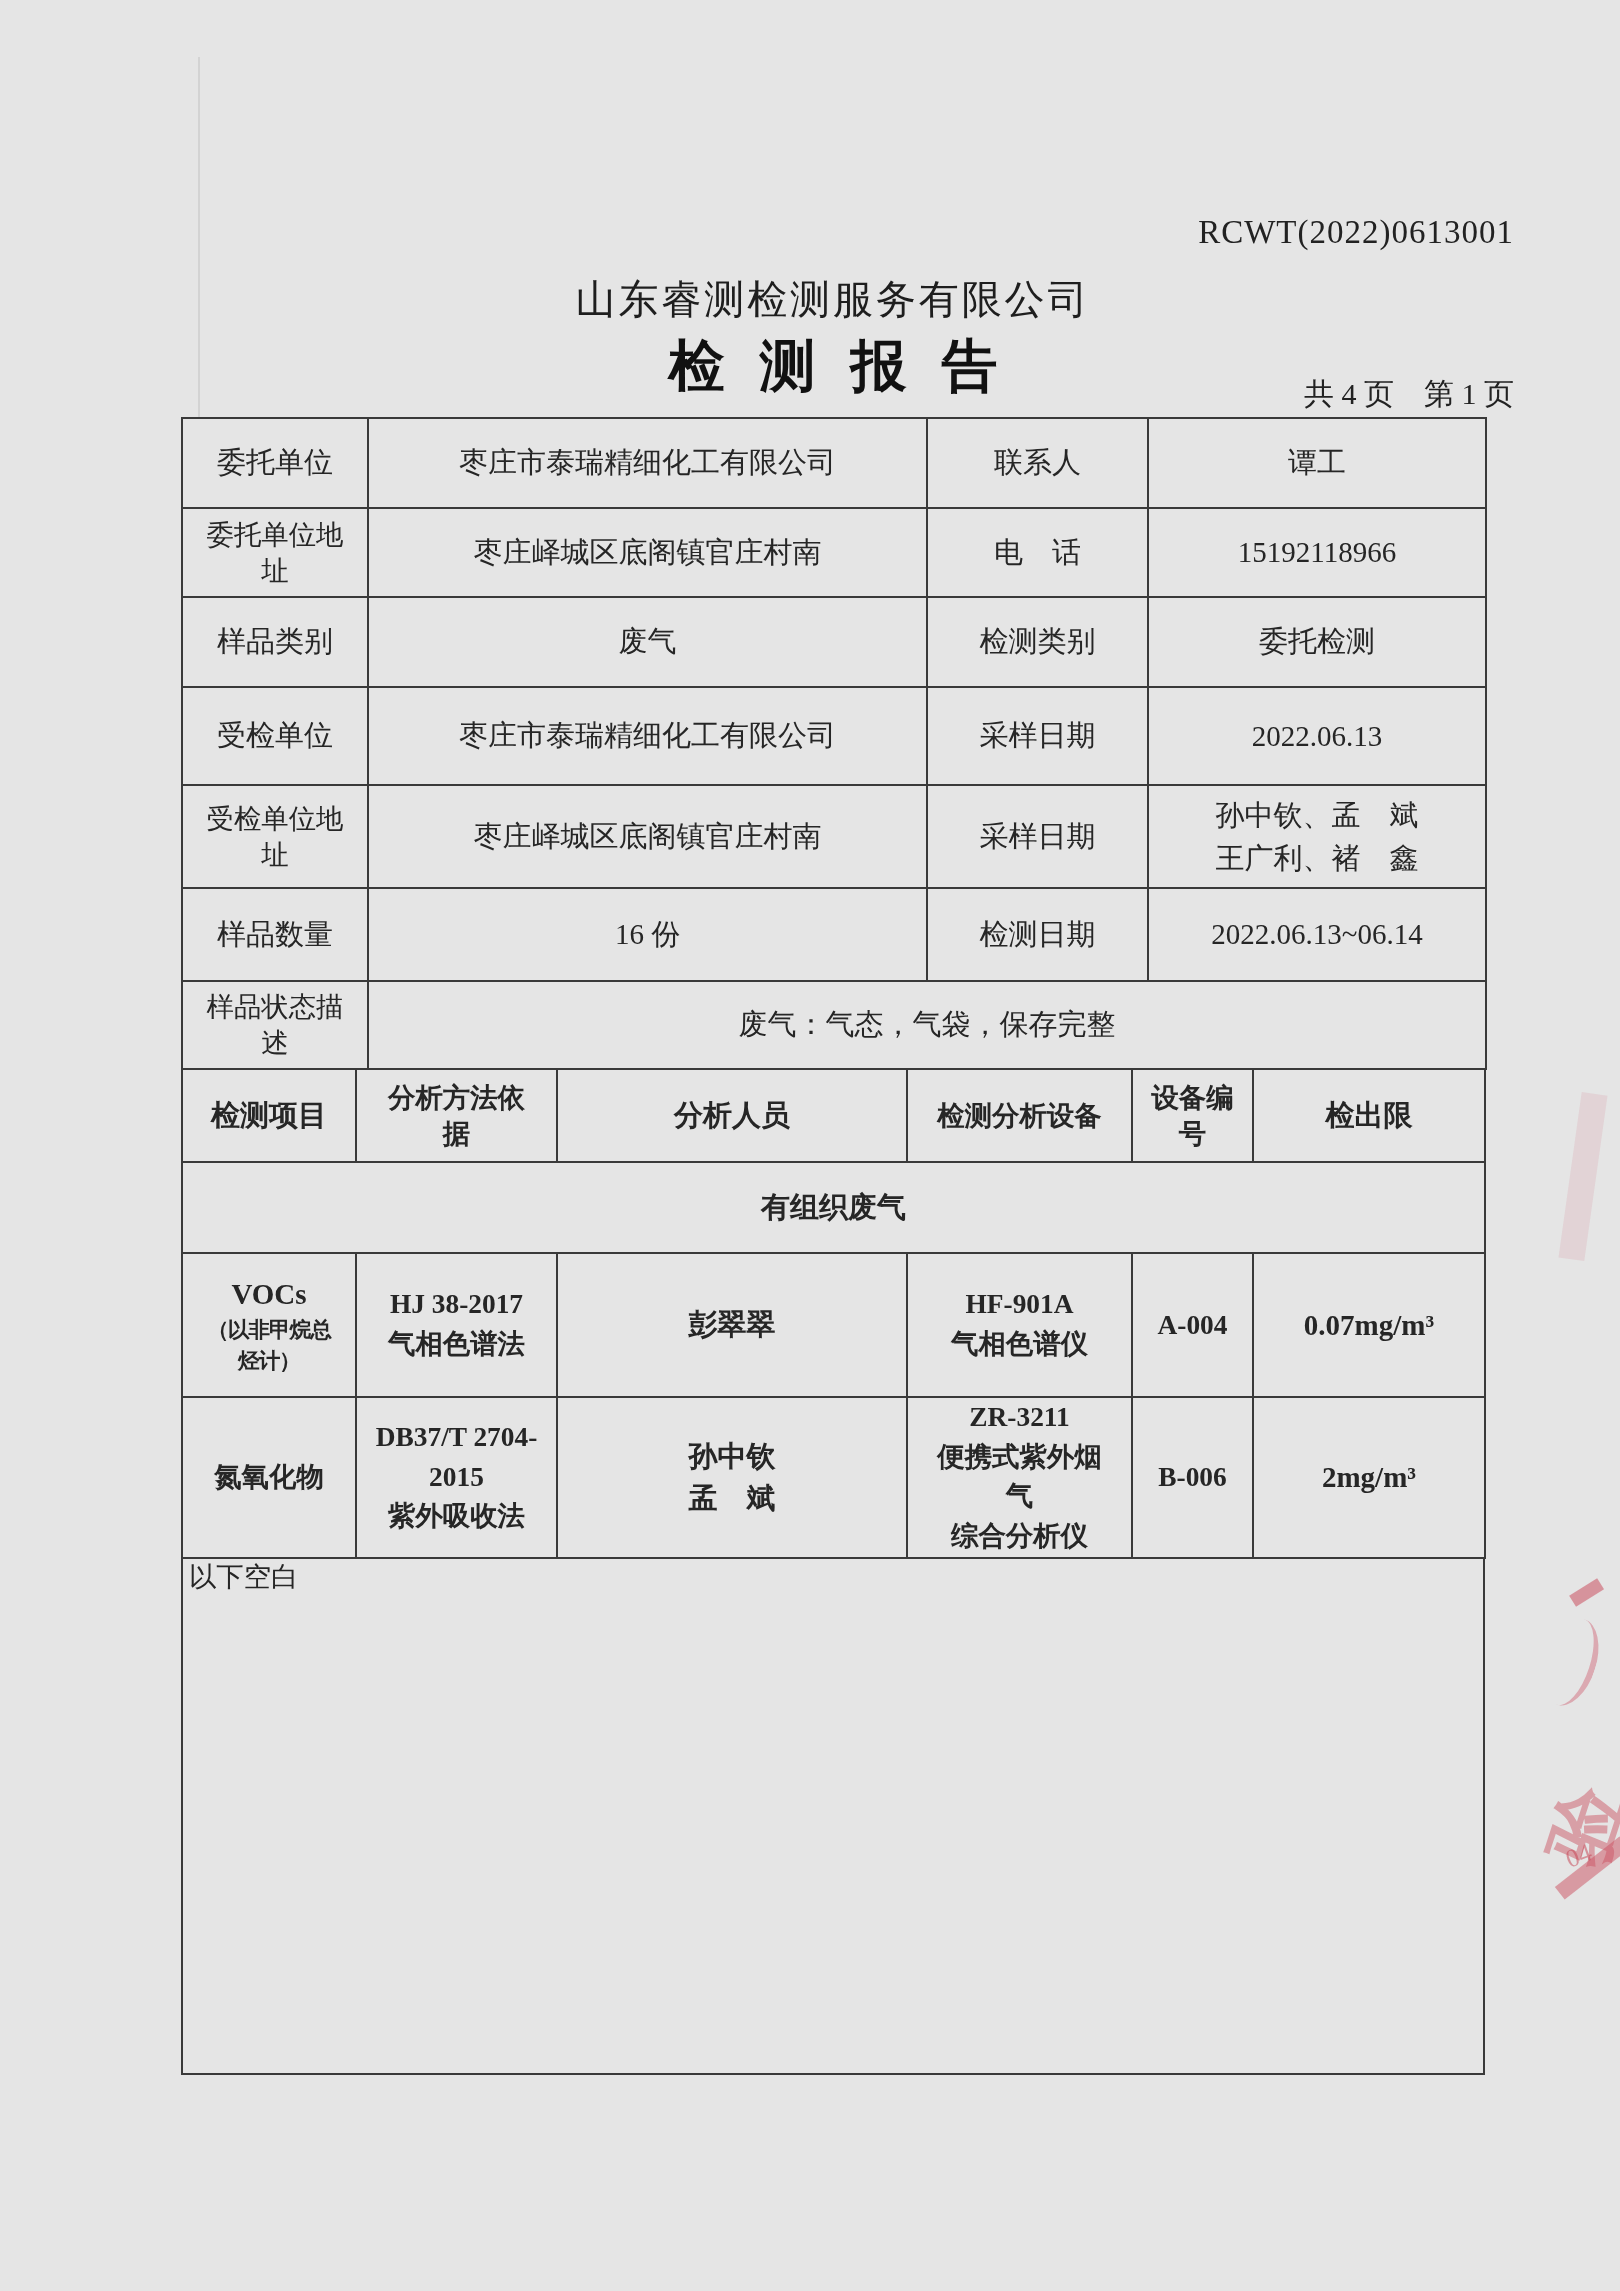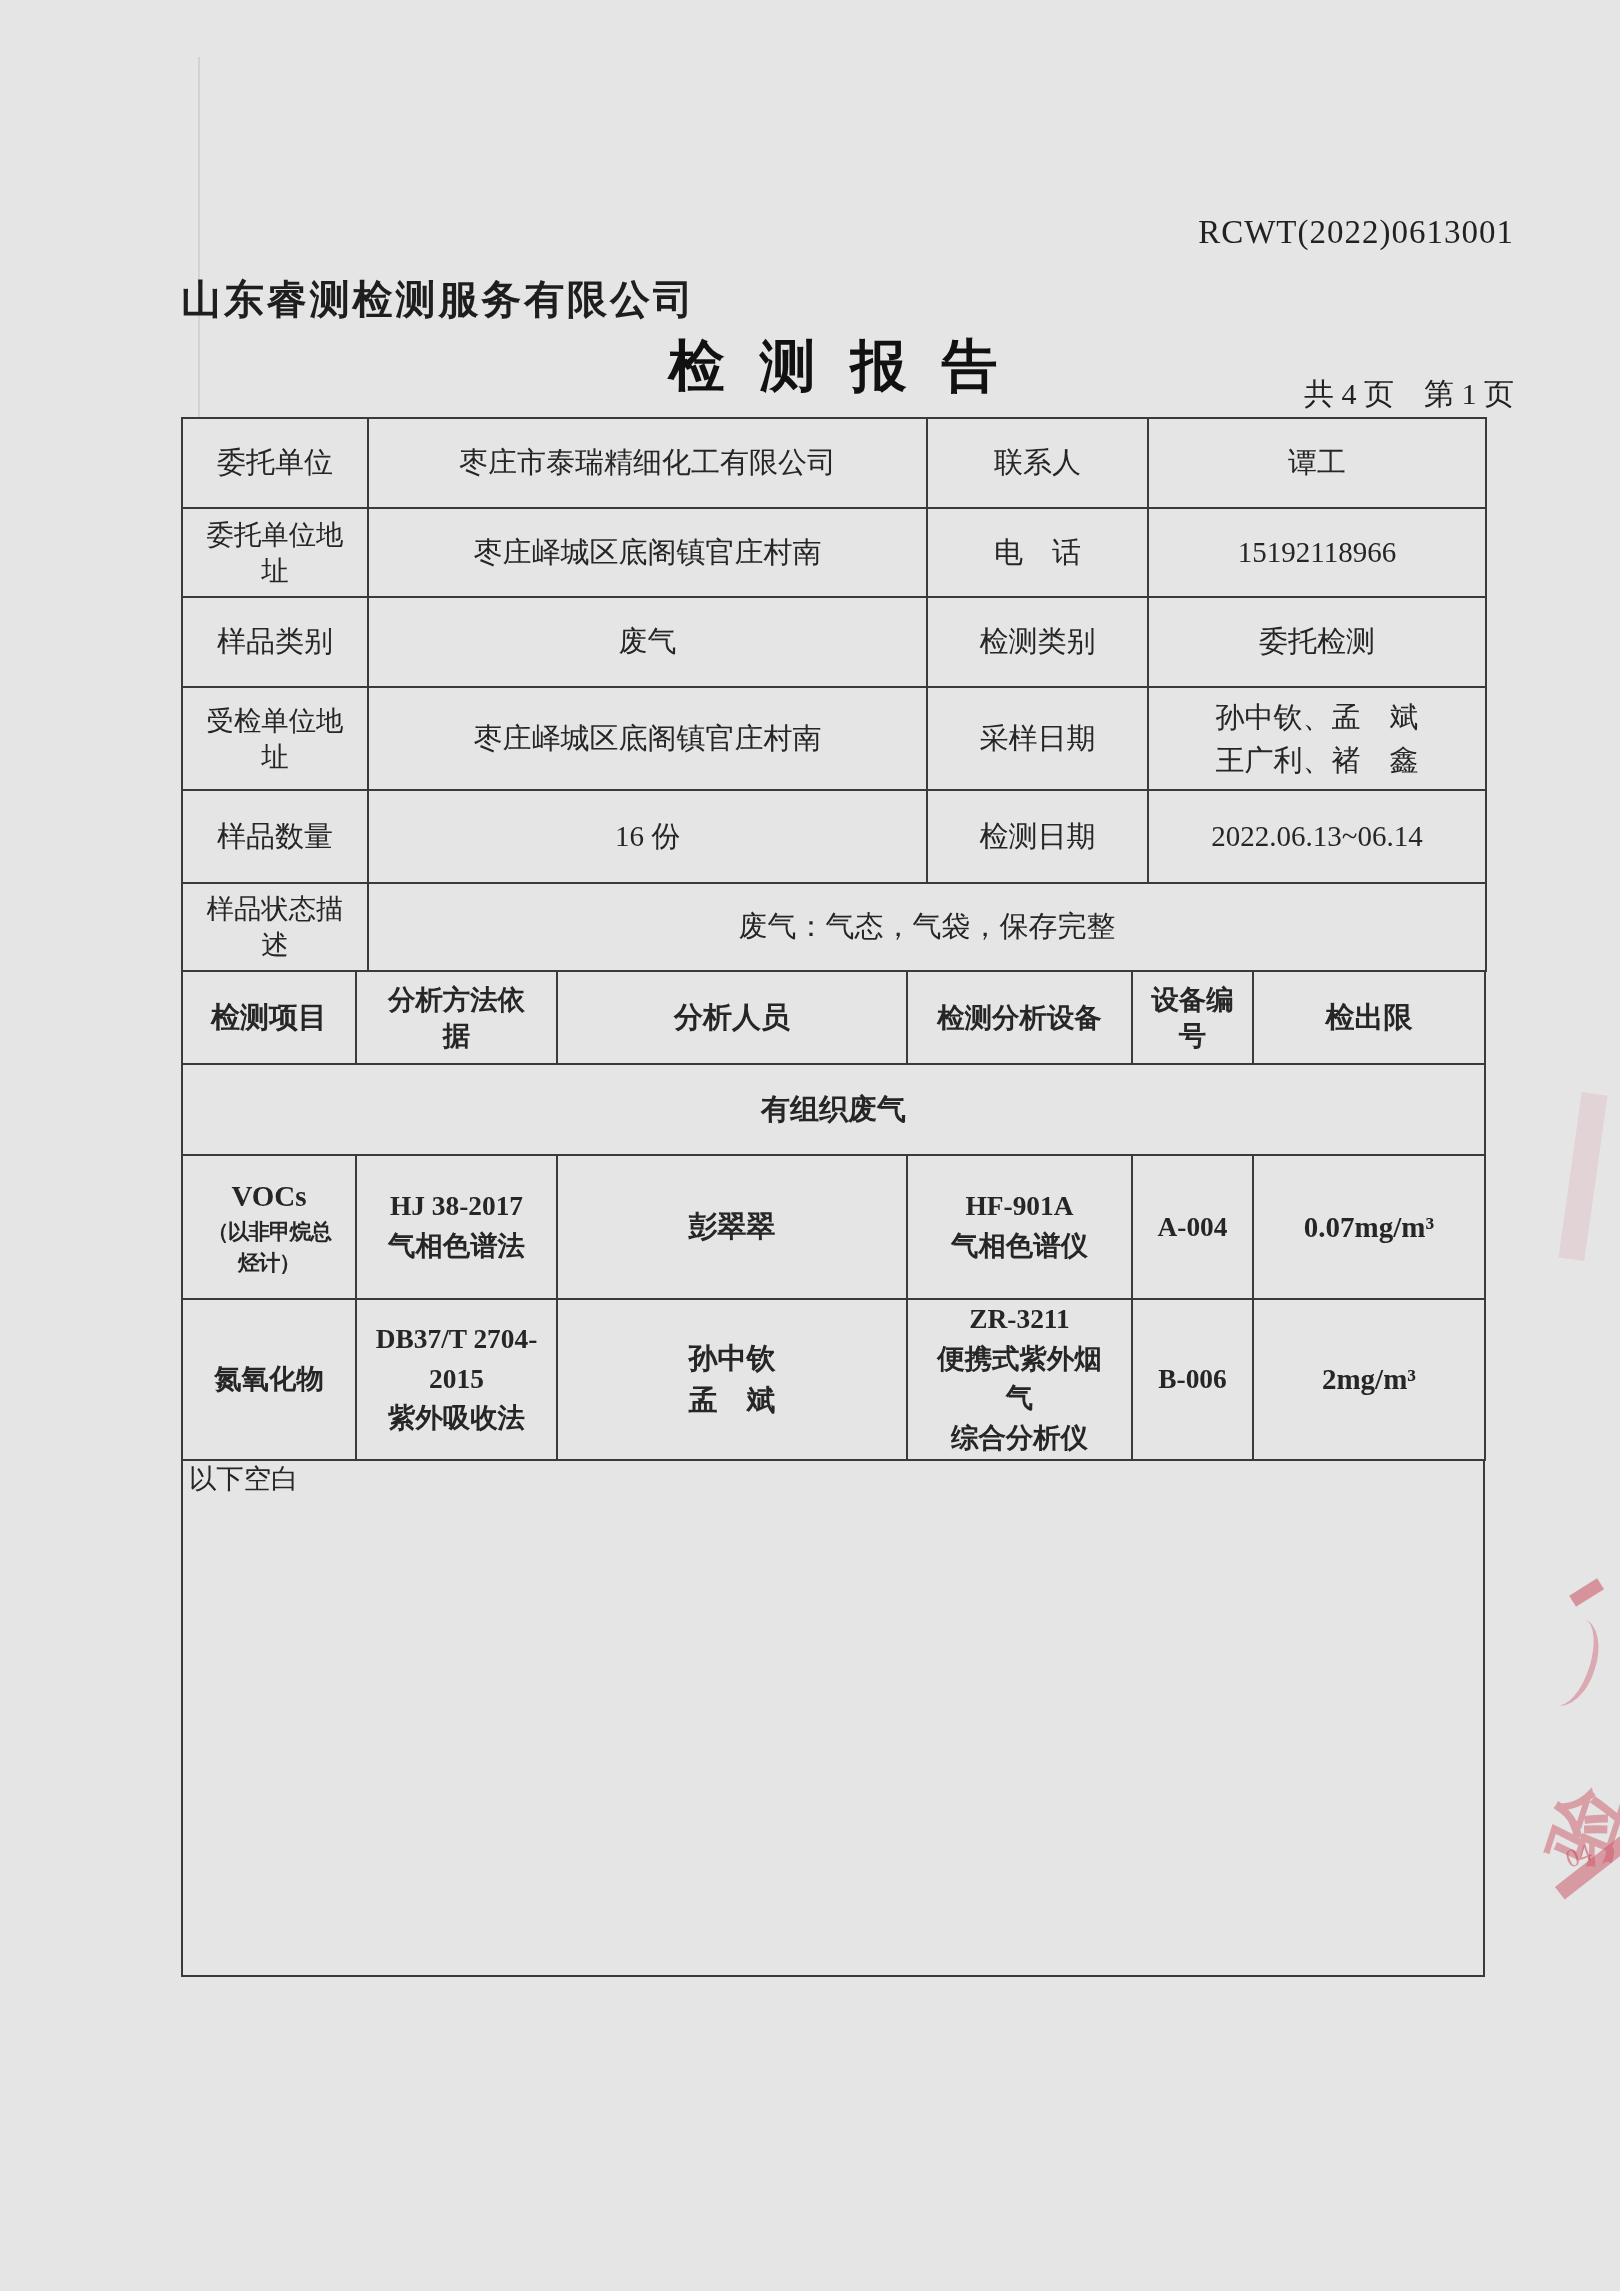--- a/index.html
+++ b/index.html
@@ -19,21 +19,21 @@
   .scanline{
     position:absolute;left:198px;top:57px;width:2px;height:361px;
     background:rgba(175,175,175,.32);
   }
   .hdr-no{
     position:absolute;left:1073px;top:214px;width:441px;
     text-align:right;font-size:33px;letter-spacing:1px;color:#222;
   }
   .hdr-company{
     position:absolute;left:181px;top:272px;width:1304px;
-    text-align:left;font-size:40px;letter-spacing:2.9px;color:#1e1e1e;font-weight:bold;
+    text-align:center;font-size:40px;letter-spacing:2.9px;color:#1e1e1e;
   }
   .hdr-title{
     position:absolute;left:181px;top:329px;width:1304px;
     text-align:center;font-size:56px;font-weight:bold;color:#111;
   }
   .hdr-title span{letter-spacing:35px;margin-right:-35px;}
   .hdr-page{
     position:absolute;left:1073px;top:374px;width:441px;
     text-align:right;font-size:30px;color:#222;
   }
@@ -102,20 +102,26 @@
         <td class="small">委托单位地址</td>
         <td>枣庄峄城区底阁镇官庄村南</td>
         <td>电　话</td>
         <td>15192118966</td>
       </tr>
       <tr style="height:90px">
         <td>样品类别</td>
         <td>废气</td>
         <td>检测类别</td>
         <td>委托检测</td>
+      </tr>
+      <tr style="height:98px">
+        <td>受检单位</td>
+        <td>枣庄市泰瑞精细化工有限公司</td>
+        <td>采样日期</td>
+        <td>2022.06.13</td>
       </tr>
       <tr style="height:103px">
         <td class="small">受检单位地址</td>
         <td>枣庄峄城区底阁镇官庄村南</td>
         <td>采样日期</td>
         <td>
           <div class="line">孙中钦、孟　斌</div>
           <div class="line">王广利、褚　鑫</div>
         </td>
       </tr>

